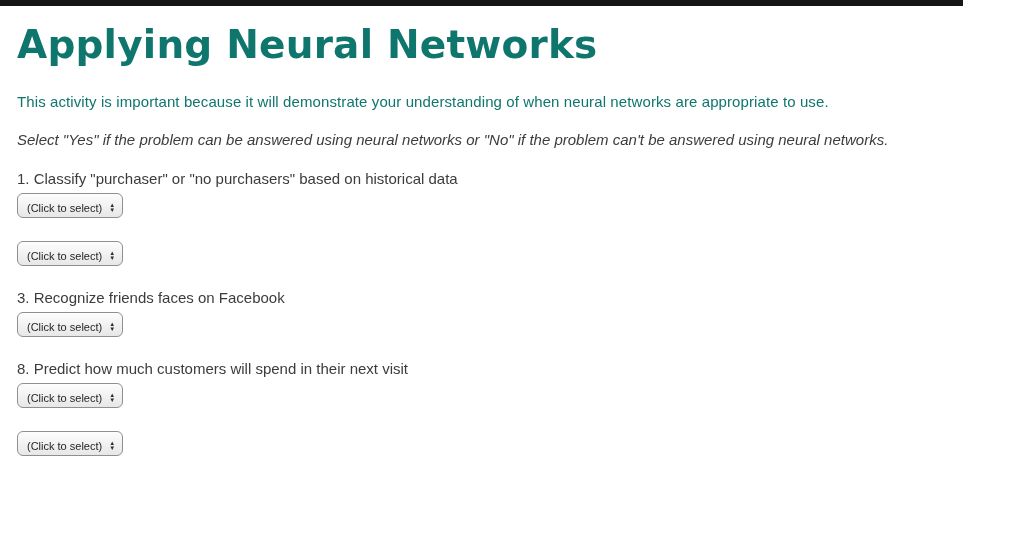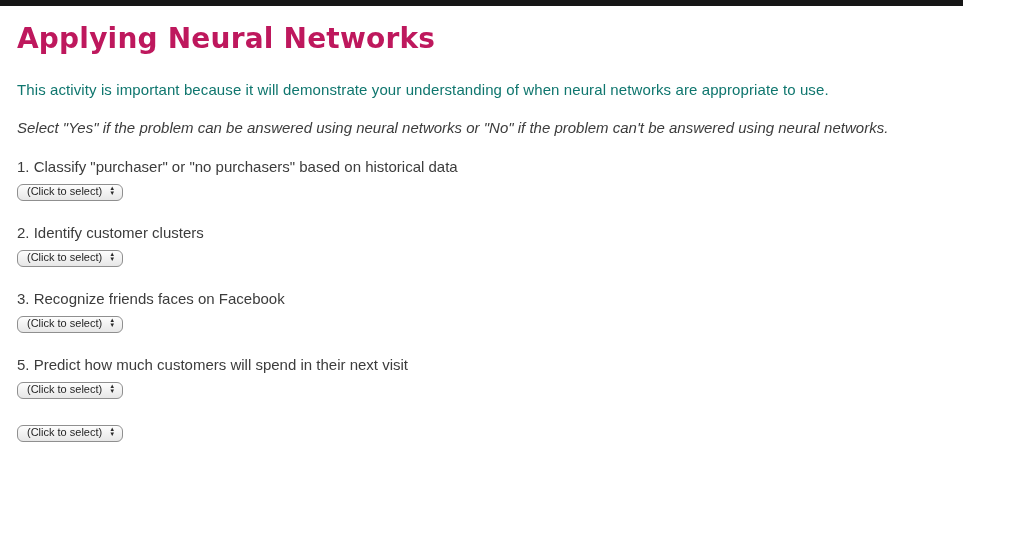--- a/index.html
+++ b/index.html
@@ -14,22 +14,22 @@
     height: 6px;
     width: 963px;
     background: #161616;
   }
   .content {
     padding: 14px 17px 0 17px;
   }
   .page-title {
     font-family: "DejaVu Sans", sans-serif;
     font-weight: bold;
-    font-size: 28px;
-    color: #be185d;
+    font-size: 39px;
+    color: #0f766e;
     letter-spacing: 0.2px;
     margin: 2px 0 26px 0;
   }
   .para {
     font-size: 15px;
     color: #0f766e;
     margin-bottom: 21px;
     letter-spacing: 0.1px;
   }
   .instructions {
@@ -46,21 +46,21 @@
     color: #3c3c3c;
     margin-bottom: 6px;
   }
   .select {
     display: inline-flex;
     align-items: center;
     gap: 7px;
     border: 1px solid #8f8f8f;
     border-radius: 6px;
     background: linear-gradient(#fdfdfd, #e7e7e7);
-    padding: 0 7px 3px 9px;
+    padding: 8px 7px 3px 9px;
     font-family: "Liberation Sans", sans-serif;
     font-size: 11px;
     color: #1f1f1f;
     cursor: pointer;
     line-height: 12px;
   }
   .arrows {
     display: inline-flex;
     flex-direction: column;
     align-items: center;
@@ -88,37 +88,36 @@
 
   <div class="question">
     <div class="q-label">1. Classify "purchaser" or "no purchasers" based on historical data</div>
     <button class="select">
       <span class="select-text">(Click to select)</span>
       <span class="arrows"></span>
     </button>
   </div>
 
   <div class="question">
-    <div class="q-label">2. Identify customer clusters</div>
     <button class="select">
       <span class="select-text">(Click to select)</span>
       <span class="arrows"></span>
     </button>
   </div>
 
   <div class="question">
     <div class="q-label">3. Recognize friends faces on Facebook</div>
     <button class="select">
       <span class="select-text">(Click to select)</span>
       <span class="arrows"></span>
     </button>
   </div>
 
   <div class="question">
-    <div class="q-label">5. Predict how much customers will spend in their next visit</div>
+    <div class="q-label">8. Predict how much customers will spend in their next visit</div>
     <button class="select">
       <span class="select-text">(Click to select)</span>
       <span class="arrows"></span>
     </button>
   </div>
 
   <div class="question">
     <button class="select">
       <span class="select-text">(Click to select)</span>
       <span class="arrows"></span>

